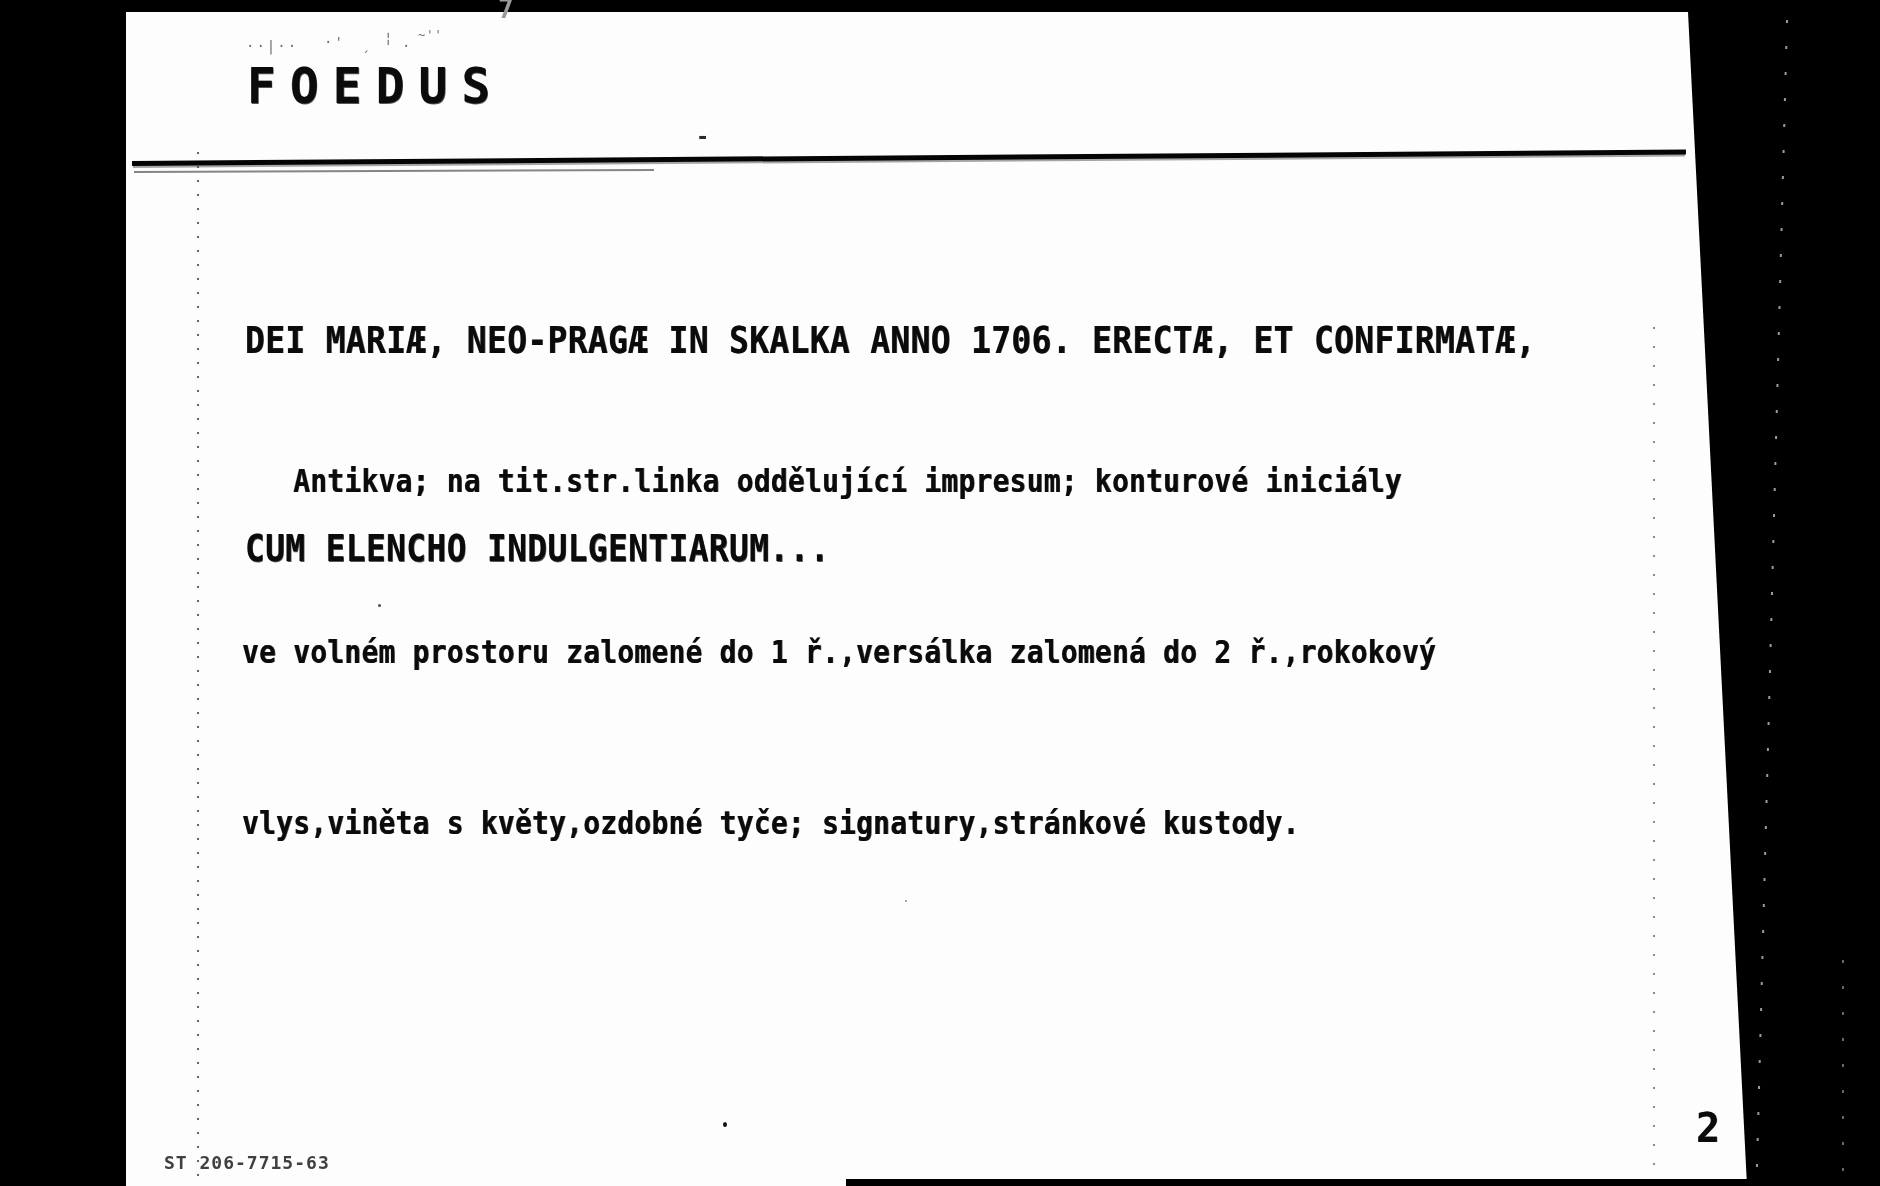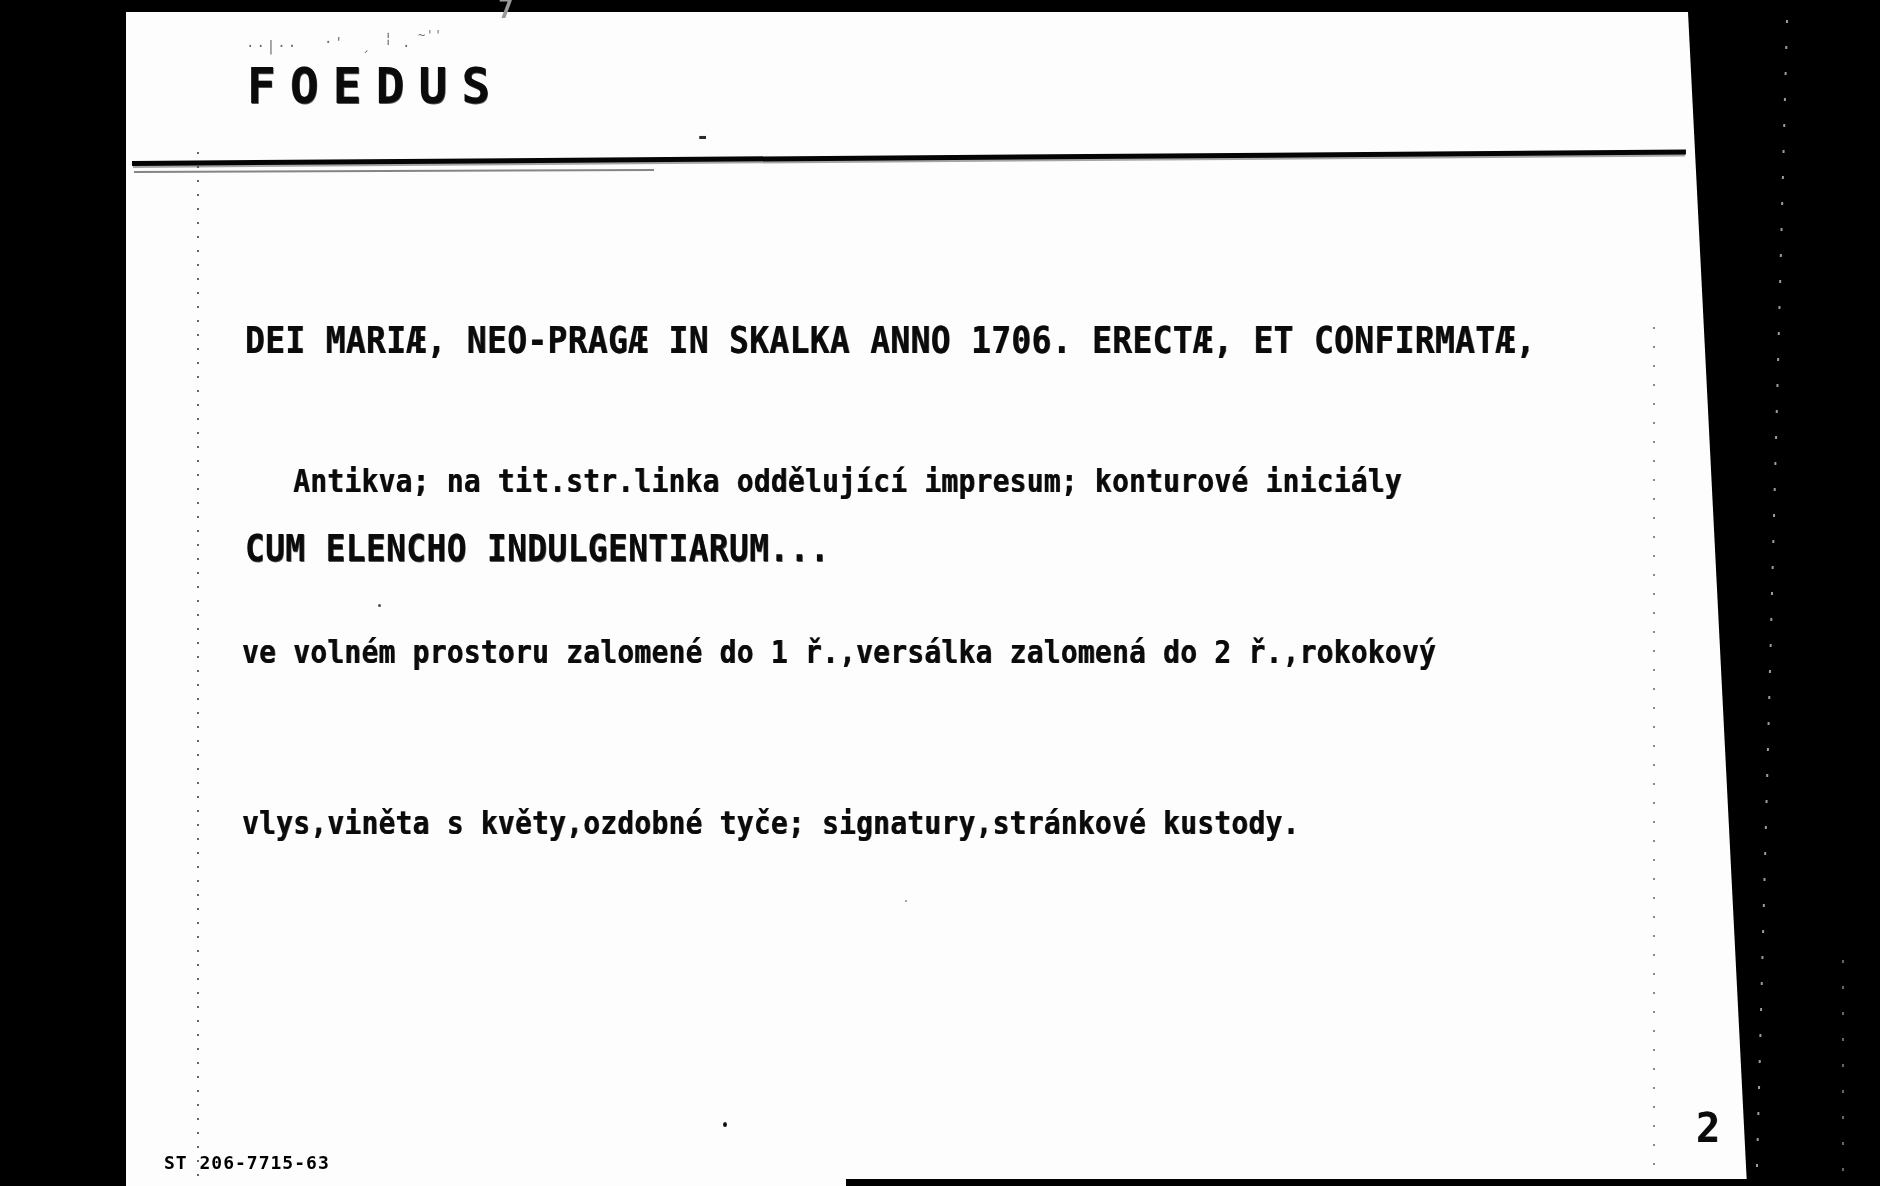--- a/index.html
+++ b/index.html
@@ -16,21 +16,21 @@
         box-shadow:0 3px 0 -1px rgba(0,0,0,.35);}
   .rule-echo{position:absolute;left:8px;top:158px;width:520px;height:2px;background:#222;opacity:.55;
         transform:rotate(-0.2deg);}
   .para{position:absolute;white-space:pre;}
   .para .line{white-space:pre;}
   .heading-para{left:119px;top:155px;font-size:33px;line-height:62px;letter-spacing:0.3px;
         transform:scaleY(1.12);transform-origin:top left;}
   .body-para{left:116px;top:327px;font-size:28px;line-height:50px;letter-spacing:0.2px;
         transform:scaleY(1.14);transform-origin:top left;}
   .footer-code{position:absolute;left:38px;top:1140px;font-size:18px;letter-spacing:1px;
-        color:#000000;font-weight:bold;}
+        color:#404040;font-weight:bold;}
   .page-number{position:absolute;left:1570px;top:1093px;font-size:40px;}
   .vdots{position:absolute;width:2px;opacity:.85;}
   .vdots.left{left:71px;top:140px;height:1030px;
         background:repeating-linear-gradient(180deg,#4a4a4a 0 2px,transparent 2px 14px);}
   .vdots.right{left:1527px;top:315px;height:850px;opacity:.7;
         background:repeating-linear-gradient(180deg,#5a5a5a 0 2px,transparent 2px 19px);}
   .white-dots{position:absolute;width:2px;background:repeating-linear-gradient(180deg,#cfcfcf 0 3px,transparent 3px 26px);}
   .wd1{left:1786px;top:20px;height:1160px;opacity:.75;transform:rotate(1.5deg);transform-origin:top center;}
   .wd2{left:1842px;top:960px;height:226px;opacity:.5;}
   .bottom-bar{position:absolute;left:846px;top:1179px;width:1034px;height:7px;background:#000;}

